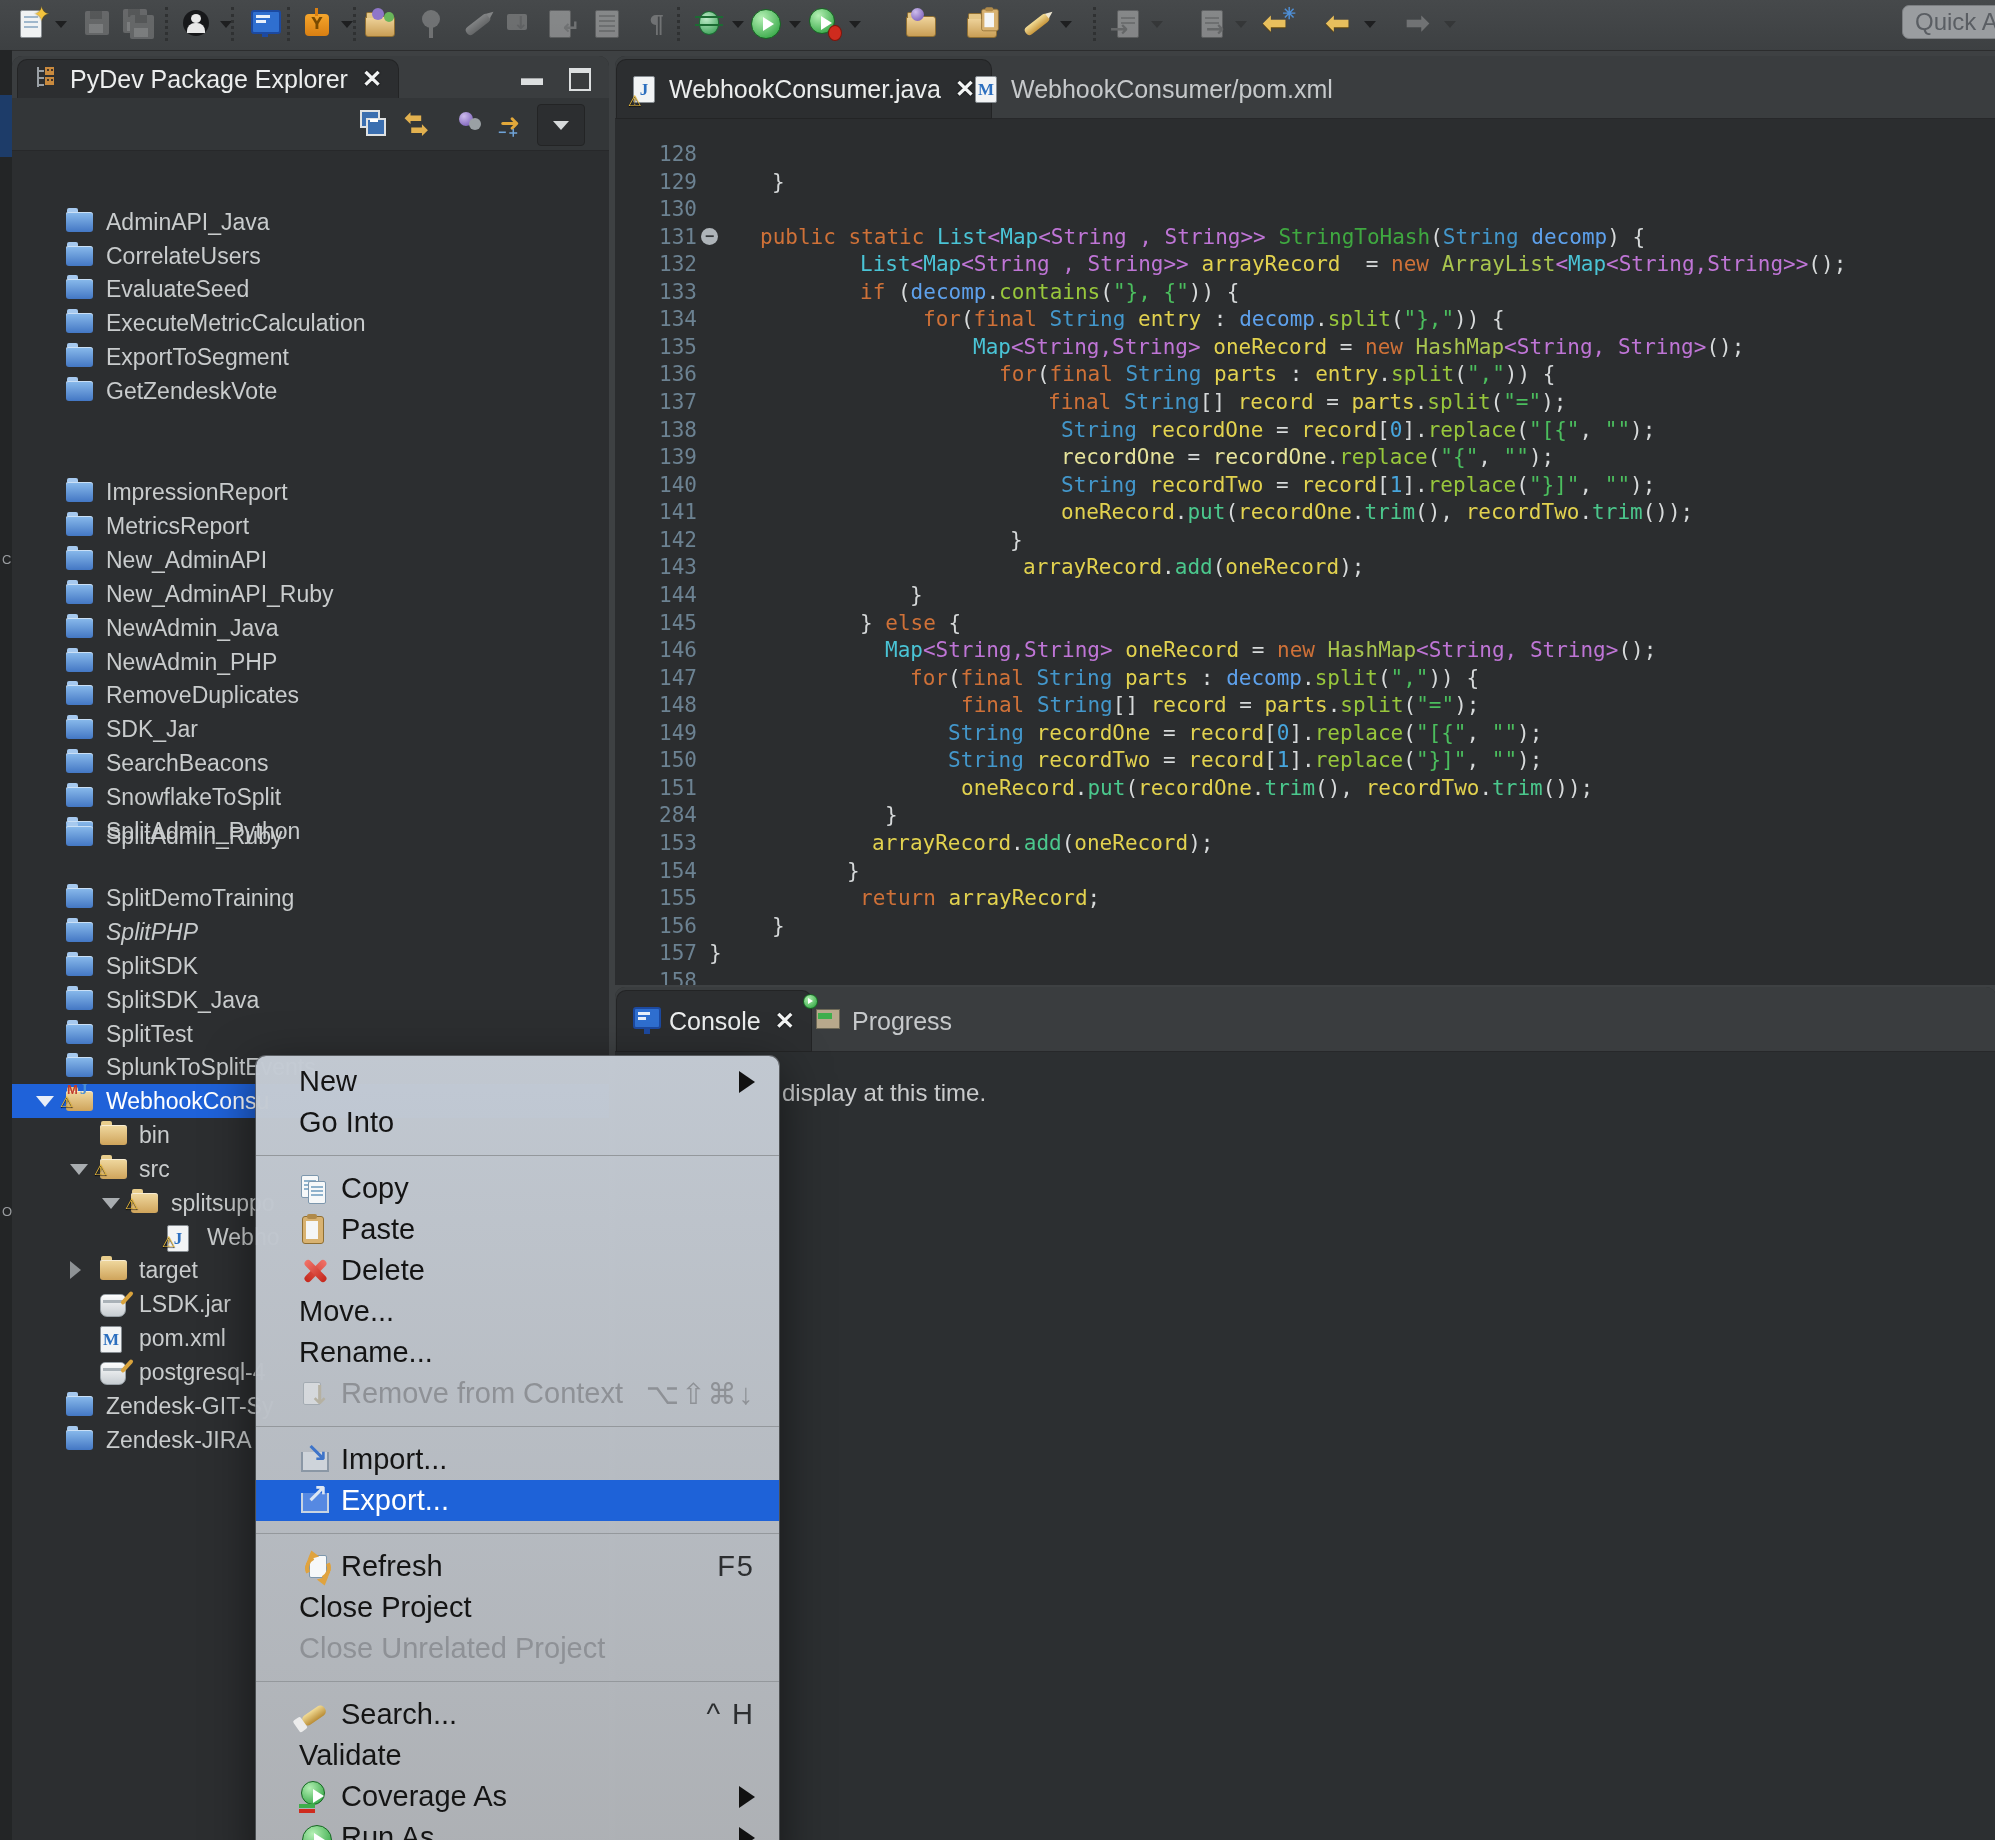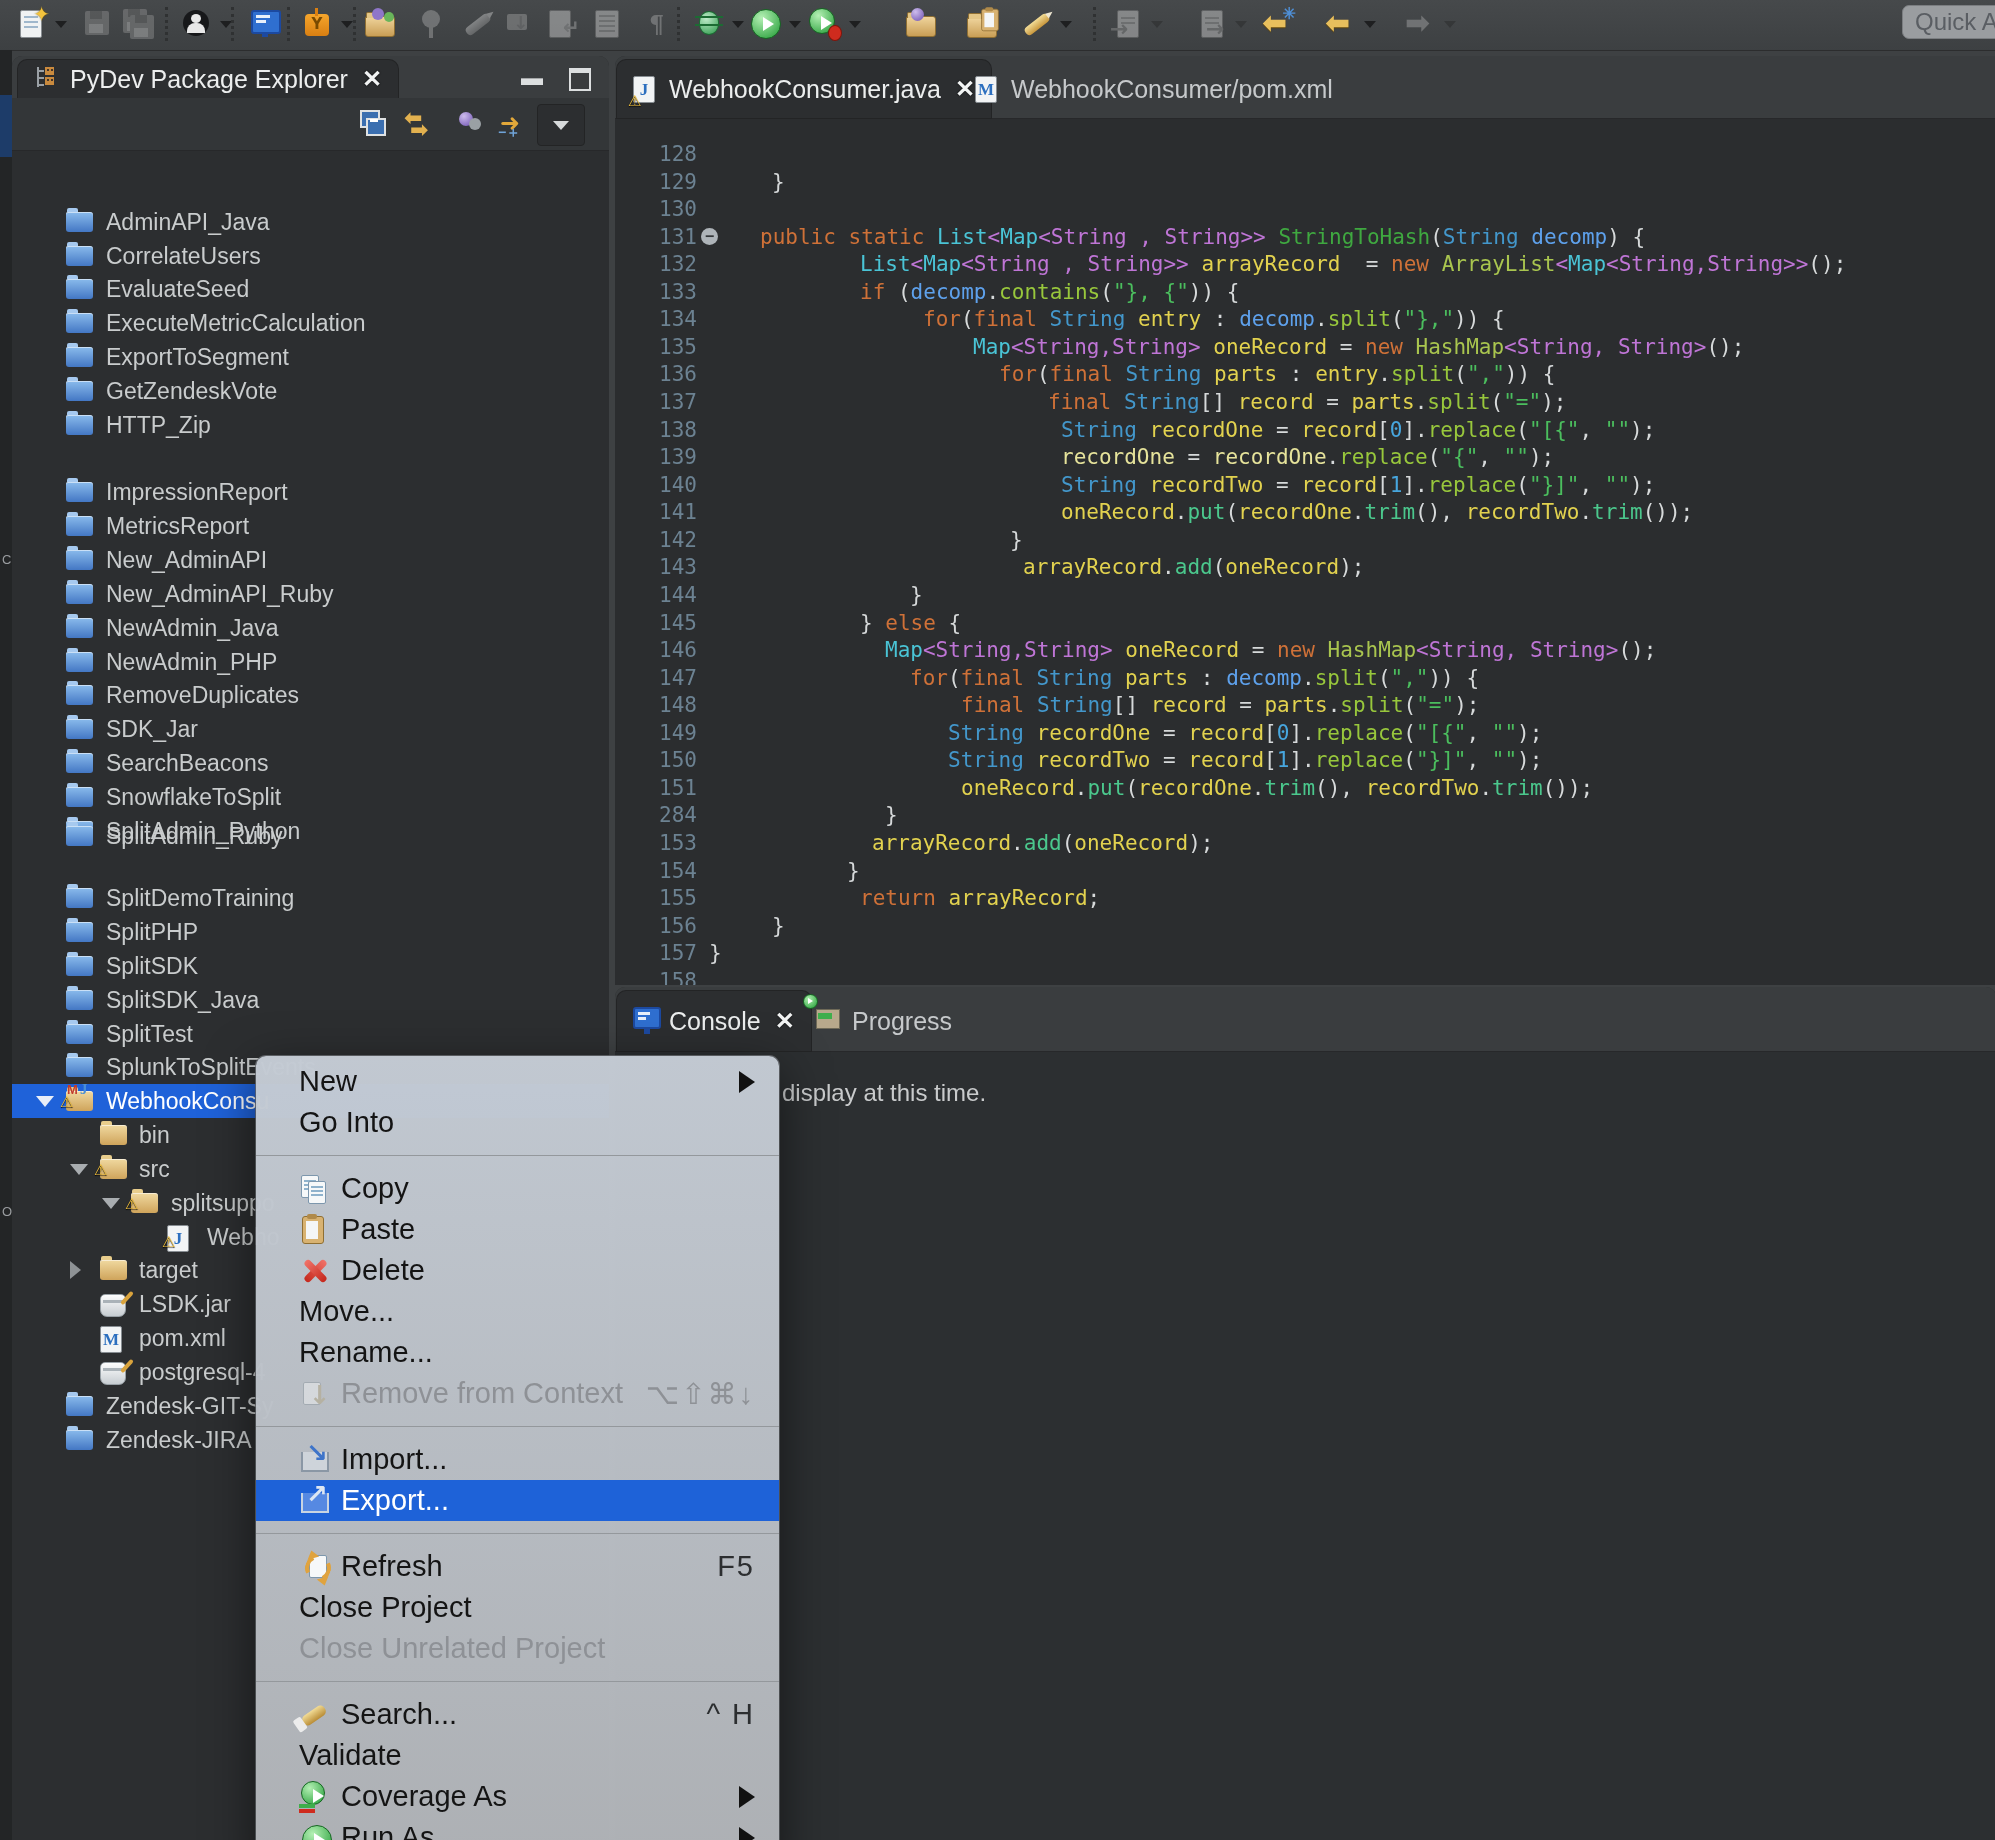--- a/index.html
+++ b/index.html
@@ -383,26 +383,20 @@
             <span class="fold2"></span>
           </span>
           <span class="tlabel" style="left:94px">ExportToSegment</span>
         </div>
         <div class="trow" style="top: 223px;">
           <span class="ticn" style="left:54px">
             <span class="fold2"></span>
           </span>
           <span class="tlabel" style="left:94px">GetZendeskVote</span>
         </div>
-        <div class="trow" style="top: 257px;">
-          <span class="ticn" style="left:54px">
-            <span class="fold2"></span>
-          </span>
-          <span class="tlabel" style="left:94px">HTTP_Zip</span>
-        </div>
         <div class="trow" style="top: 324px;">
           <span class="ticn" style="left:54px">
             <span class="fold2"></span>
           </span>
           <span class="tlabel" style="left:94px">ImpressionReport</span>
         </div>
         <div class="trow" style="top: 358px;">
           <span class="ticn" style="left:54px">
             <span class="fold2"></span>
           </span>
@@ -467,21 +461,21 @@
             <span class="fold2"></span>
           </span>
           <span class="tlabel" style="left:94px">SplitAdmin_Ruby</span>
         </div>
         <div class="trow" style="top: 730px;">
           <span class="ticn" style="left:54px">
             <span class="fold2"></span>
           </span>
           <span class="tlabel" style="left:94px">SplitDemoTraining</span>
         </div>
-        <div class="trow" style="top: 764px;">
+        <div class="trow" style="top: 764px; font-style: italic;">
           <span class="ticn" style="left:54px">
             <span class="fold2"></span>
           </span>
           <span class="tlabel" style="left:94px">SplitPHP</span>
         </div>
         <div class="trow" style="top: 798px;">
           <span class="ticn" style="left:54px">
             <span class="fold2"></span>
           </span>
           <span class="tlabel" style="left:94px">SplitSDK</span>

